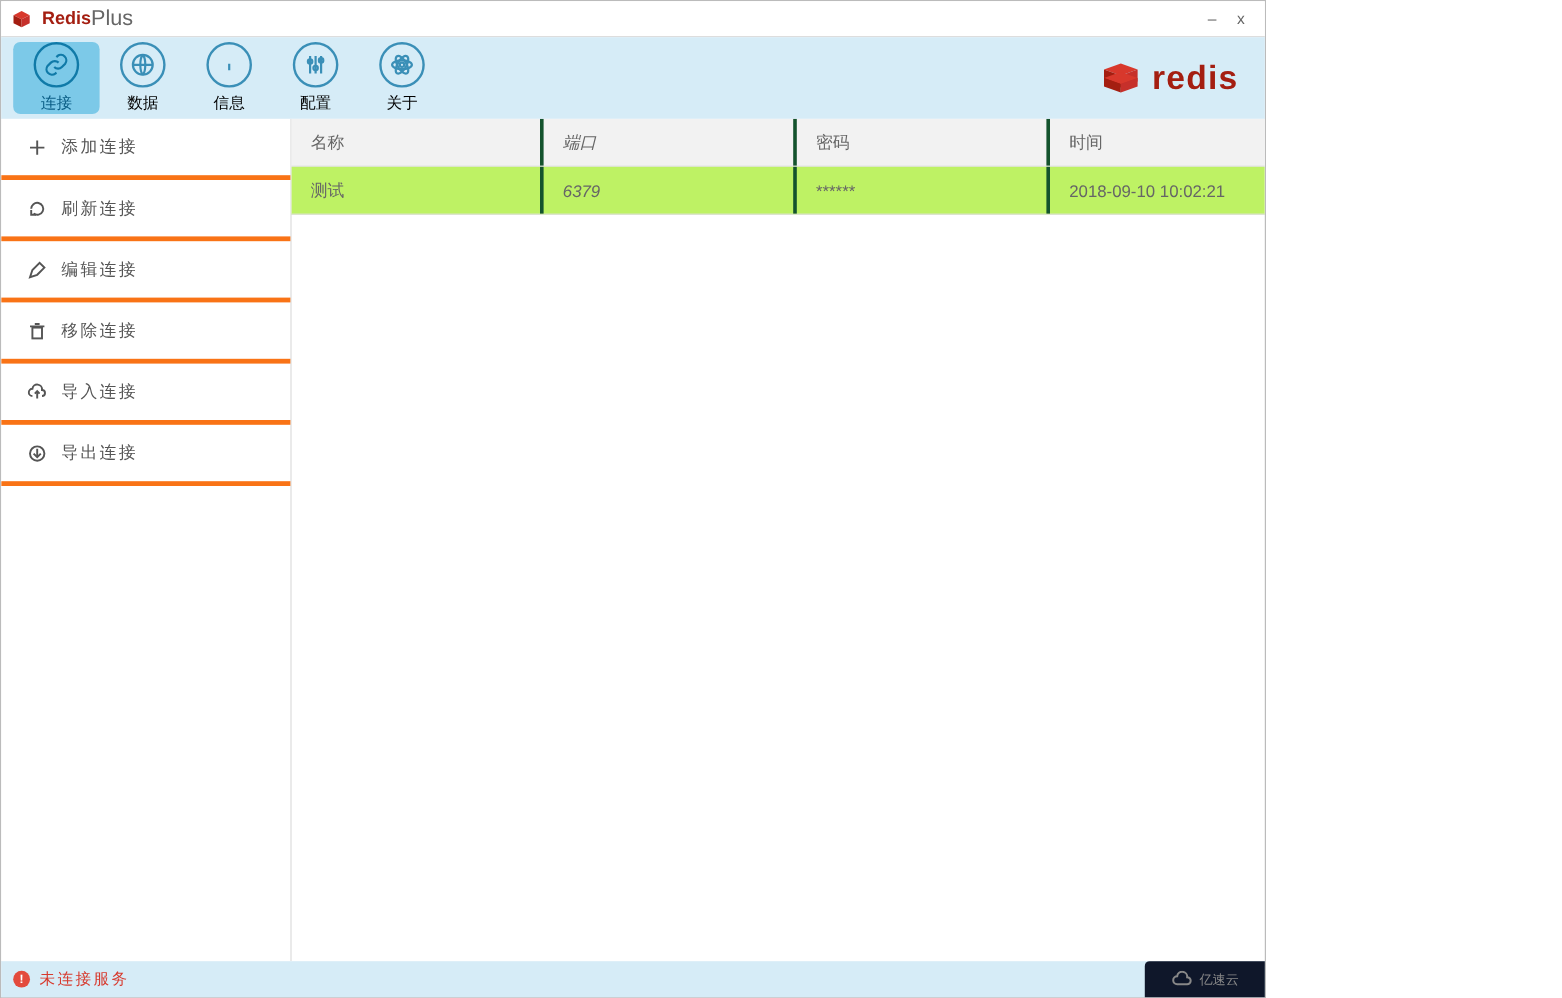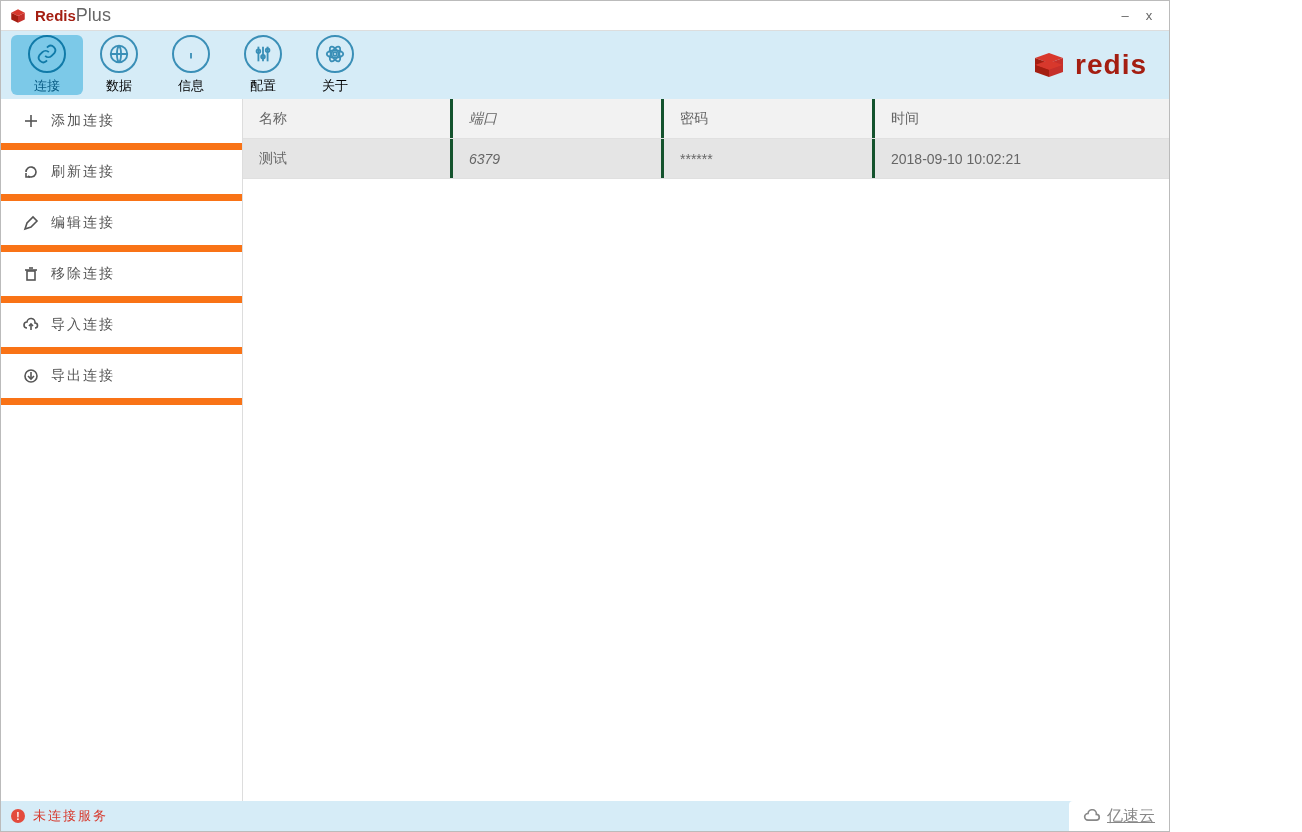--- a/index.html
+++ b/index.html
@@ -1,17 +1,17 @@
 <!DOCTYPE html>
 <html><head>
 <meta charset="utf-8">
 <style>
   * { margin:0; padding:0; box-sizing:border-box; }
   html,body { width:1302px; height:832px; font-family:"Microsoft YaHei","PingFang SC",Arial,sans-serif; font-size:14px; color:#555; overflow:hidden; background:#fff; }
-  .window { width:1170px; height:832px; border:1px solid #bbb; display:flex; flex-direction:column; }
+  .window { width:1055px; height:832px; border:1px solid #bbb; display:flex; flex-direction:column; }
 
   
   .titlebar { height:30px; display:flex; align-items:center; padding:0 8px; border-bottom:1px solid #ddd; background:#fff; }
   .titlebar .app-icon { width:18px; height:18px; margin-right:8px; }
   .titlebar .title-redis { color:#a41e11; font-weight:600; font-size:15px; }
   .titlebar .title-plus  { color:#666; font-size:18px; }
   .titlebar .spacer { flex:1; }
   .winbtn { width:24px; height:20px; display:flex; align-items:center; justify-content:center; color:#666; font-size:13px; cursor:pointer; }
 
   
@@ -23,38 +23,38 @@
   .tool svg { width:22px; height:22px; stroke:#3a8fb7; fill:none; stroke-width:2; }
   .tool.active svg { stroke:#107aa8; }
   .tool .lbl { font-size:13px; margin-top:4px; }
   .toolbar .spacer { flex:1; }
   .brand-logo { display:flex; align-items:center; margin-right:12px; color:#a41e11; font-weight:600; font-size:28px; letter-spacing:1px; }
   .brand-logo .cube { width:40px; height:30px; margin-right:6px; }
 
   
   .main { flex:1; display:flex; overflow:hidden; }
   .sidebar { width:242px; border-right:1px solid #ddd; background:#fff; }
-  .side-item { height:51px; display:flex; align-items:center; padding-left:22px; border-bottom:7px solid #f97316; color:#555; cursor:pointer; letter-spacing:2px; }
+  .side-item { height:51px; display:flex; align-items:center; padding-left:22px; border-bottom:4px solid #f97316; color:#555; cursor:pointer; letter-spacing:2px; }
   .side-item .ico { width:16px; height:16px; margin-right:12px; display:flex; align-items:center; justify-content:center; }
   .side-item svg { stroke:#555; fill:none; stroke-width:1.6; }
 
   .content { flex:1; display:flex; flex-direction:column; }
   .thead, .trow { display:flex; height:40px; align-items:center; }
   .thead { background:#f2f2f2; color:#666; border-bottom:1px solid #e0e0e0; }
-  .trow { background:#e5e5e5; border-bottom:1px solid #e0e0e0; color:#666; }
+  .trow { background:#bef264; border-bottom:1px solid #e0e0e0; color:#666; }
   .cell { padding-left:16px; border-right:3px solid #14532d; height:100%; display:flex; align-items:center; }
   .cell:last-child { border-right:none; }
   .c-name{width:210px;} .c-host{width:211px;} .c-port{width:211px;font-style:italic;} .c-pass{width:211px;} .c-time{flex:1;}
 
   
   .statusbar { height:30px; background:#d6ecf7; display:flex; align-items:center; padding:0 10px; }
   .status-dot { width:14px; height:14px; border-radius:50%; background:#e34b3d; color:#fff; font-size:10px; font-weight:bold; display:flex; align-items:center; justify-content:center; margin-right:8px; }
   .status-text { color:#d73a2e; font-size:13px; letter-spacing:2px; }
   .statusbar .spacer { flex:1; }
-  .watermark { width:100px; height:30px; background:#ffffff; display:flex; align-items:center; justify-content:center; color:#888; font-size:16px; border-radius:4px 0 0 0; margin-right:-10px;text-decoration:underline; }
+  .watermark { width:100px; height:30px; background:#0f172a; display:flex; align-items:center; justify-content:center; color:#888; font-size:11px; border-radius:4px 0 0 0; margin-right:-10px; }
   .watermark svg { stroke:#888; fill:none; stroke-width:2; margin-right:4px; }
 </style>
 </head>
 <body>
 
 <div class="window">
 
   <div class="titlebar">
     <svg class="app-icon" viewBox="0 0 32 32">
       <polygon points="4,10 16,4 28,10 16,16" fill="#d8382c"></polygon>

